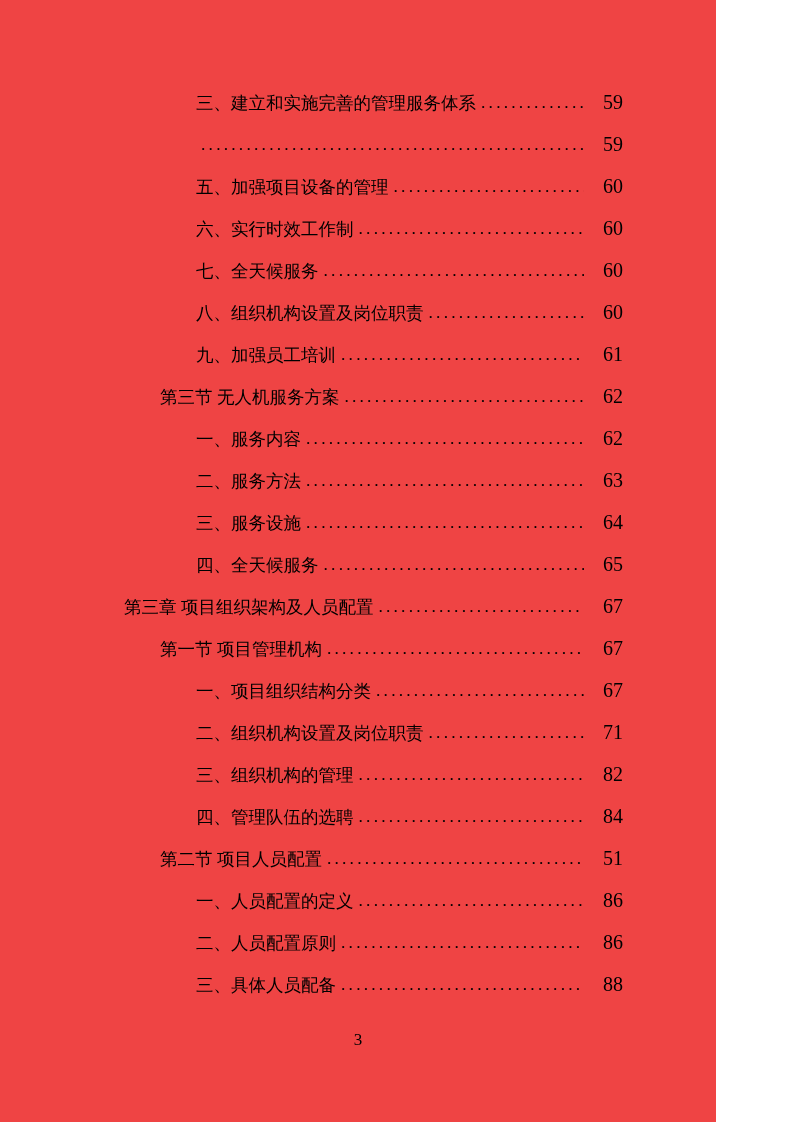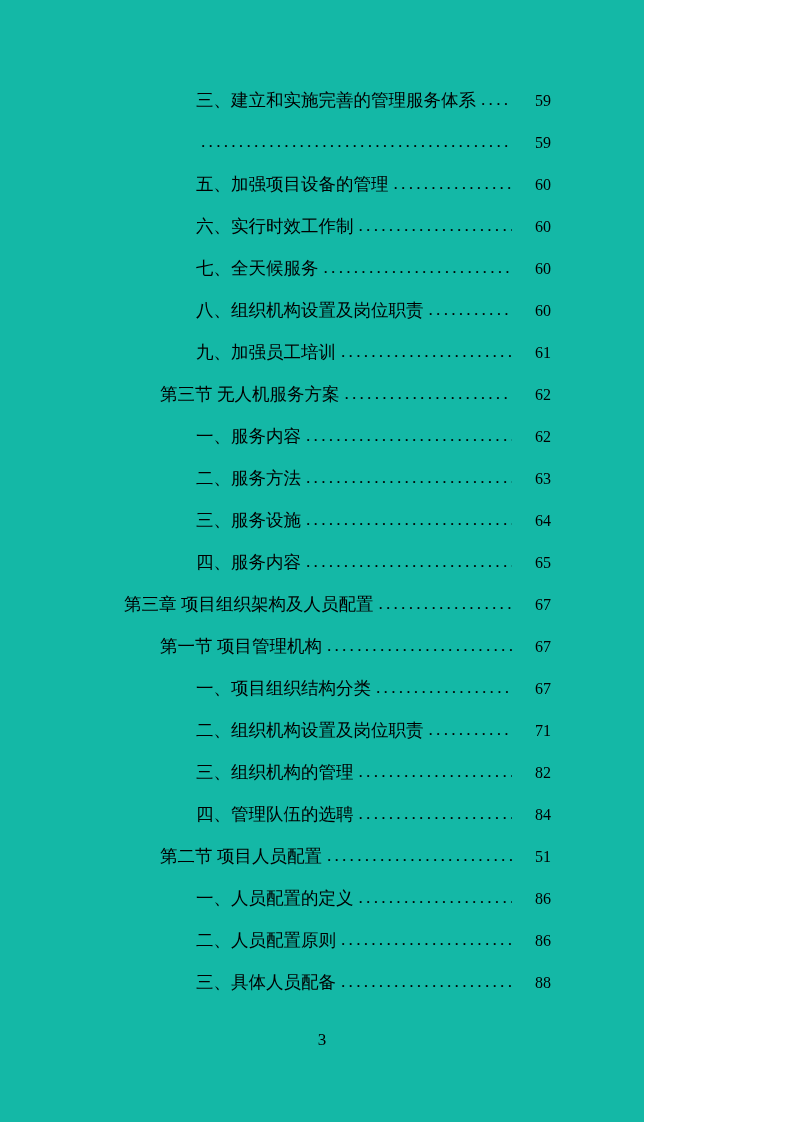--- a/index.html
+++ b/index.html
@@ -2,23 +2,23 @@
 <html><head>
 <meta charset="utf-8">
 <style>
   html, body {
     margin: 0;
     padding: 0;
     background: #ffffff;
   }
   .page {
     position: relative;
-    width: 644px;
+    width: 716px;
     height: 1122px;
-    background: #14b8a6;
+    background: #ef4444;
     font-family: "Liberation Serif", "DejaVu Serif", serif;
     color: #000000;
     overflow: hidden;
   }
   .toc {
     position: absolute;
     top: 92px;
     left: 0;
     right: 0;
   }
@@ -45,21 +45,21 @@
     font-size: 17.5px;
     color: #000;
     position: relative;
     top: -1px;
   }
   .toc-row .page-no {
     flex: 0 0 auto;
     width: 34px;
     text-align: right;
     padding-right: 0;
-    font-size: 16px;
+    font-size: 20px;
   }
   .toc-row .tail {
     flex: 0 0 auto;
     width: 93px;
   }
   
   .lvl-chapter .indent { width: 124px; }
   .lvl-section .indent { width: 160px; }
   .lvl-item    .indent { width: 196px; }
 
@@ -149,21 +149,21 @@
       </div>
       <div class="toc-row lvl-item">
         <span class="indent"></span>
         <span class="label">三、服务设施</span>
         <span class="leader">...........................................................</span>
         <span class="page-no">64</span>
         <span class="tail"></span>
       </div>
       <div class="toc-row lvl-item">
         <span class="indent"></span>
-        <span class="label">四、服务内容</span>
+        <span class="label">四、全天候服务</span>
         <span class="leader">...........................................................</span>
         <span class="page-no">65</span>
         <span class="tail"></span>
       </div>
       <div class="toc-row lvl-chapter">
         <span class="indent"></span>
         <span class="label">第三章 项目组织架构及人员配置</span>
         <span class="leader">...........................................................</span>
         <span class="page-no">67</span>
         <span class="tail"></span>

